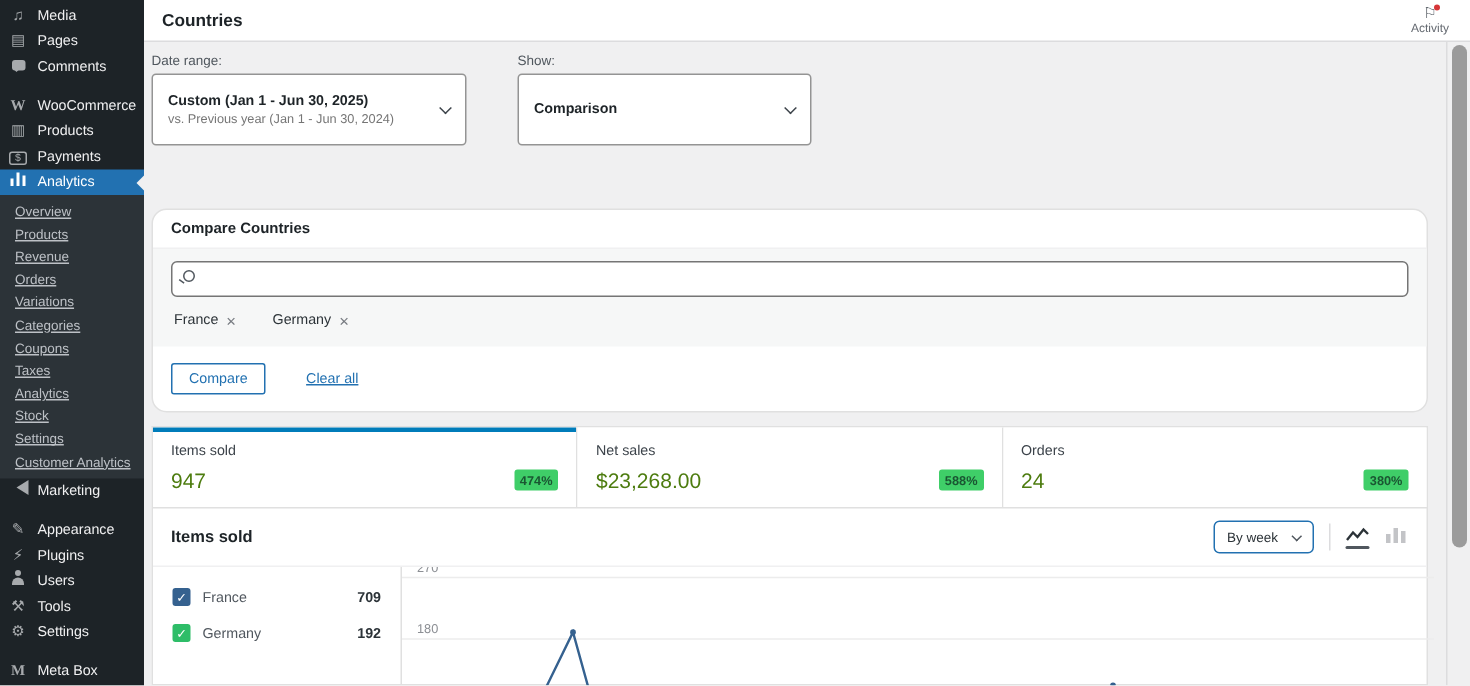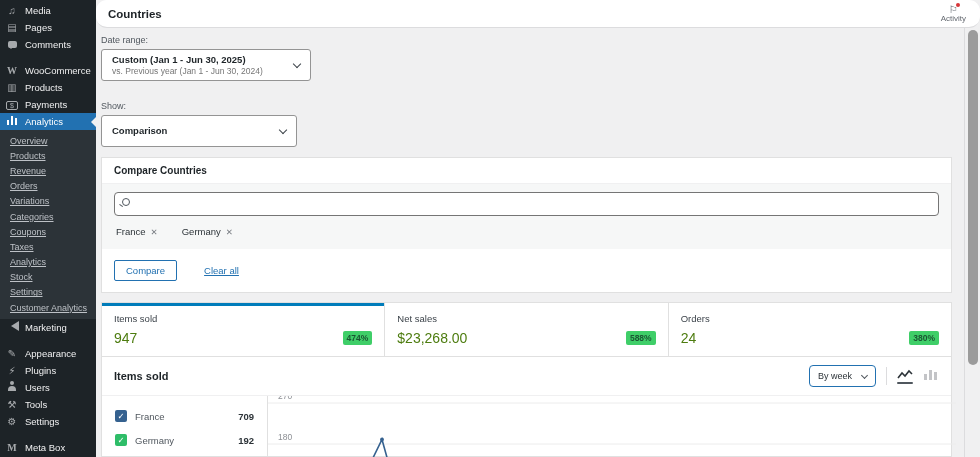--- a/index.html
+++ b/index.html
@@ -28,41 +28,41 @@
   .mi-icon .ic-bars i { background:#a7aaad; } .menu-item.active .mi-icon .ic-bars i { background:#fff; }
   .ic-mega { display:inline-block; width:0; height:0; border:5px solid transparent; border-right:8px solid #a7aaad; position:relative; }
   .ic-card { display:inline-block; width:12px; height:9px; border:1px solid #a7aaad; border-radius:2px; font-size:7px; line-height:7px; color:#a7aaad; text-align:center; }
   .ic-person { display:inline-block; width:10px; height:10px; position:relative; }
   .ic-person::before { content:''; position:absolute; left:3px; top:0; width:4px; height:4px; border-radius:50%; background:#a7aaad; }
   .ic-person::after { content:''; position:absolute; left:1px; top:5px; width:8px; height:5px; border-radius:4px 4px 0 0; background:#a7aaad; }
   .ic-serif { font-family:"Liberation Serif","DejaVu Serif",serif; font-weight:bold; }
 
   
   .main { flex:1; display:flex; flex-direction:column; overflow:hidden; position:relative; }
-  .topbar { height:28px; background:#fff; border-bottom:1px solid #dcdcde; display:flex; align-items:center; justify-content:space-between; padding:0 14px 0 12px; flex:none;border-radius:11px; }
+  .topbar { height:28px; background:#fff; border-bottom:1px solid #dcdcde; display:flex; align-items:center; justify-content:space-between; padding:0 14px 0 12px; flex:none; }
   .topbar h1 { font-size:11.5px; font-weight:bold; }
   .activity { display:flex; flex-direction:column; align-items:center; line-height:1.1; cursor:pointer; color:#50575e; }
   .flag { font-size:10px; position:relative; color:#50575e; }
   .flag::after { content:''; position:absolute; top:-1px; right:-2px; width:4px; height:4px; border-radius:50%; background:#d63638; }
   .activity-label { font-size:8px; color:#646970; }
 
   .content { padding:5px 28px 0 5px; flex:1; display:flex; flex-direction:column; overflow:hidden; }
 
   
-  .filters { display:flex; gap:20px; padding:2px 0 10px 0;flex-direction:column; }
+  .filters { display:flex; gap:34px; padding:2px 0 10px 0; }
   .filter-label { font-size:9px; color:#50575e; margin-bottom:4px; }
-  .selectbox { background:#fff; border:1px solid #949494; border-radius:3px; height:32px; display:flex; align-items:center; justify-content:space-between; padding:0 10px; cursor:pointer; }
+  .selectbox { background:#fff; border:1px solid #949494; border-radius:3px; height:48px; display:flex; align-items:center; justify-content:space-between; padding:0 10px; cursor:pointer; }
   .selectbox .chev { width:6px; height:6px; border-right:1.5px solid #3c434a; border-bottom:1.5px solid #3c434a; transform:rotate(45deg); margin-left:8px; margin-top:-3px; }
   .date-select { width:210px; }
   .show-select { width:196px; }
   .sel-line1 { font-size:9.5px; font-weight:bold; line-height:1.25; }
   .sel-line2 { font-size:8.5px; color:#757575; line-height:1.25; }
 
   
-  .card { background:#fff; border:1px solid #e0e0e0; border-radius:0; }
+  .card { background:#fff; border:1px solid #e0e0e0; border-radius:10px;margin-top:32px; }
   .compare-card { margin-bottom:9px; }
   .compare-head { padding:7px 12px; font-size:10px; font-weight:bold; border-bottom:1px solid #f0f0f1; }
   .compare-body { background:#f6f7f7; padding:8px 12px 10px 12px; }
   .searchwrap { position:relative; }
   .search-input { width:100%; height:24px; border:1px solid #757575; border-radius:4px; background:#fff; padding:0 8px 0 24px; font-size:10px; outline:none; }
   .lens { position:absolute; left:8px; top:6px; width:8px; height:8px; border:1.4px solid #50575e; border-radius:50%; }
   .lens::after { content:''; position:absolute; left:-4px; top:6px; width:4px; height:1.4px; background:#50575e; transform:rotate(35deg); }
   .tags { display:flex; gap:24px; padding:10px 2px 2px 2px; }
   .tag { display:flex; align-items:center; gap:5px; font-size:9.5px; color:#2c3338; }
   .tag-x { background:none; border:none; color:#787c82; font-size:8.5px; cursor:pointer; padding:0; }

